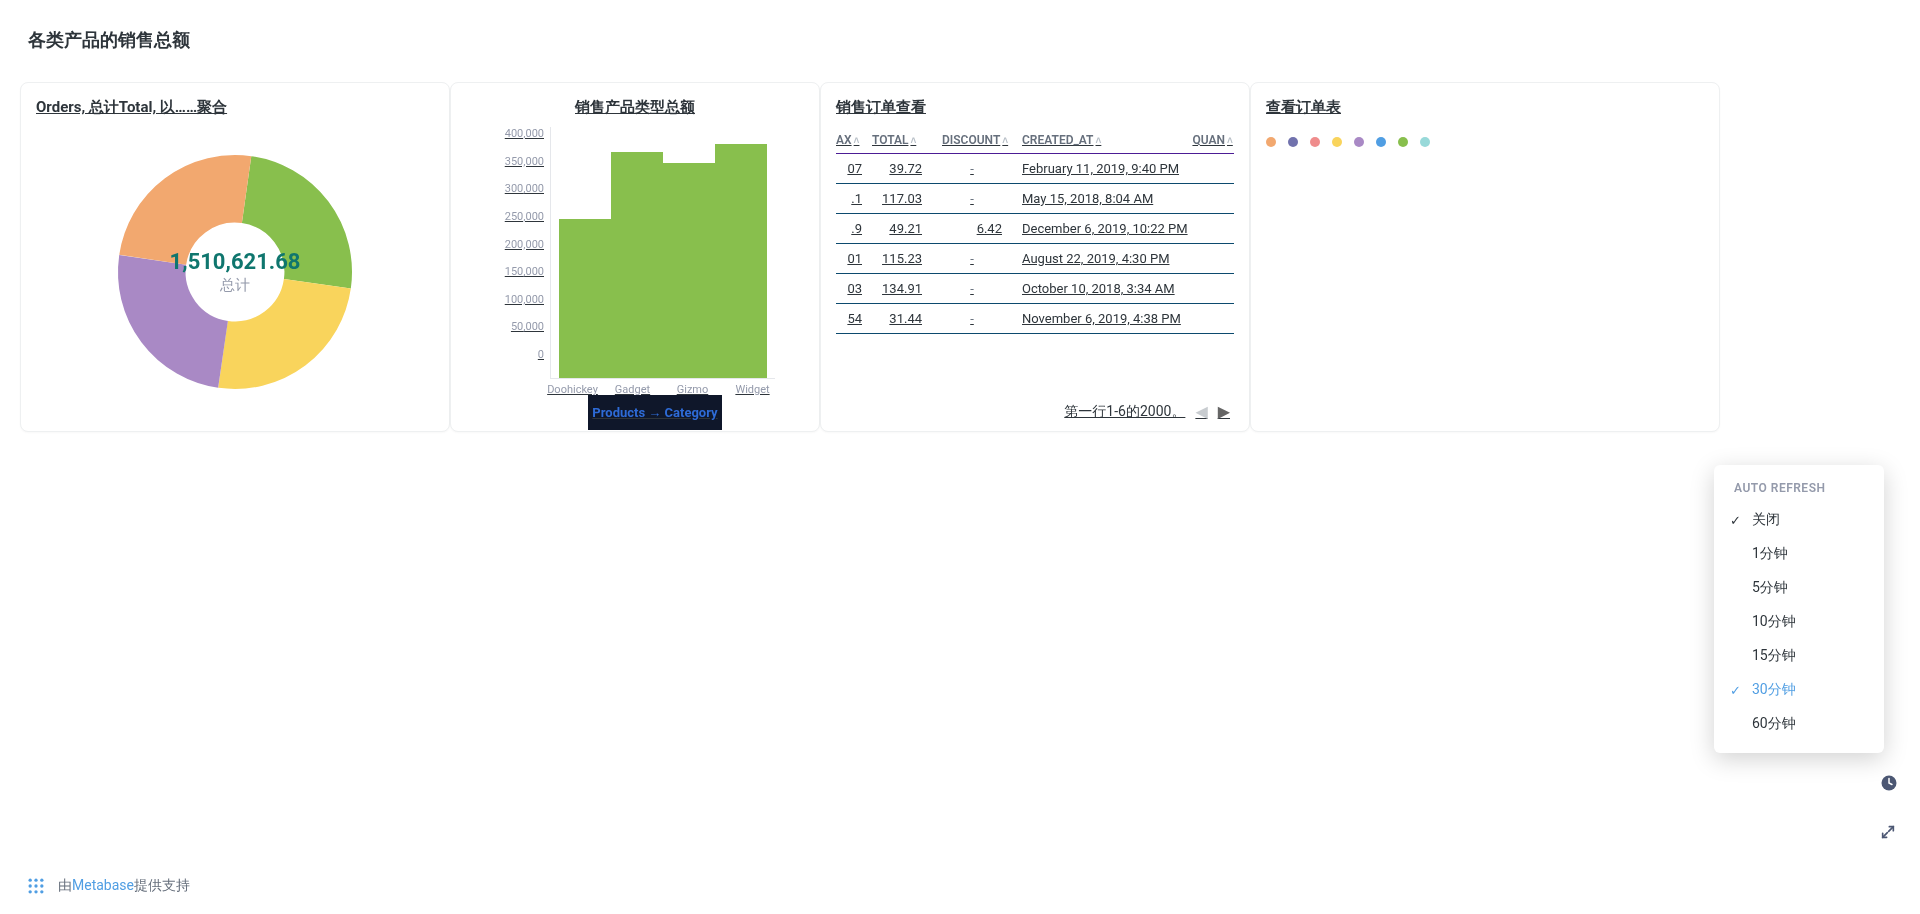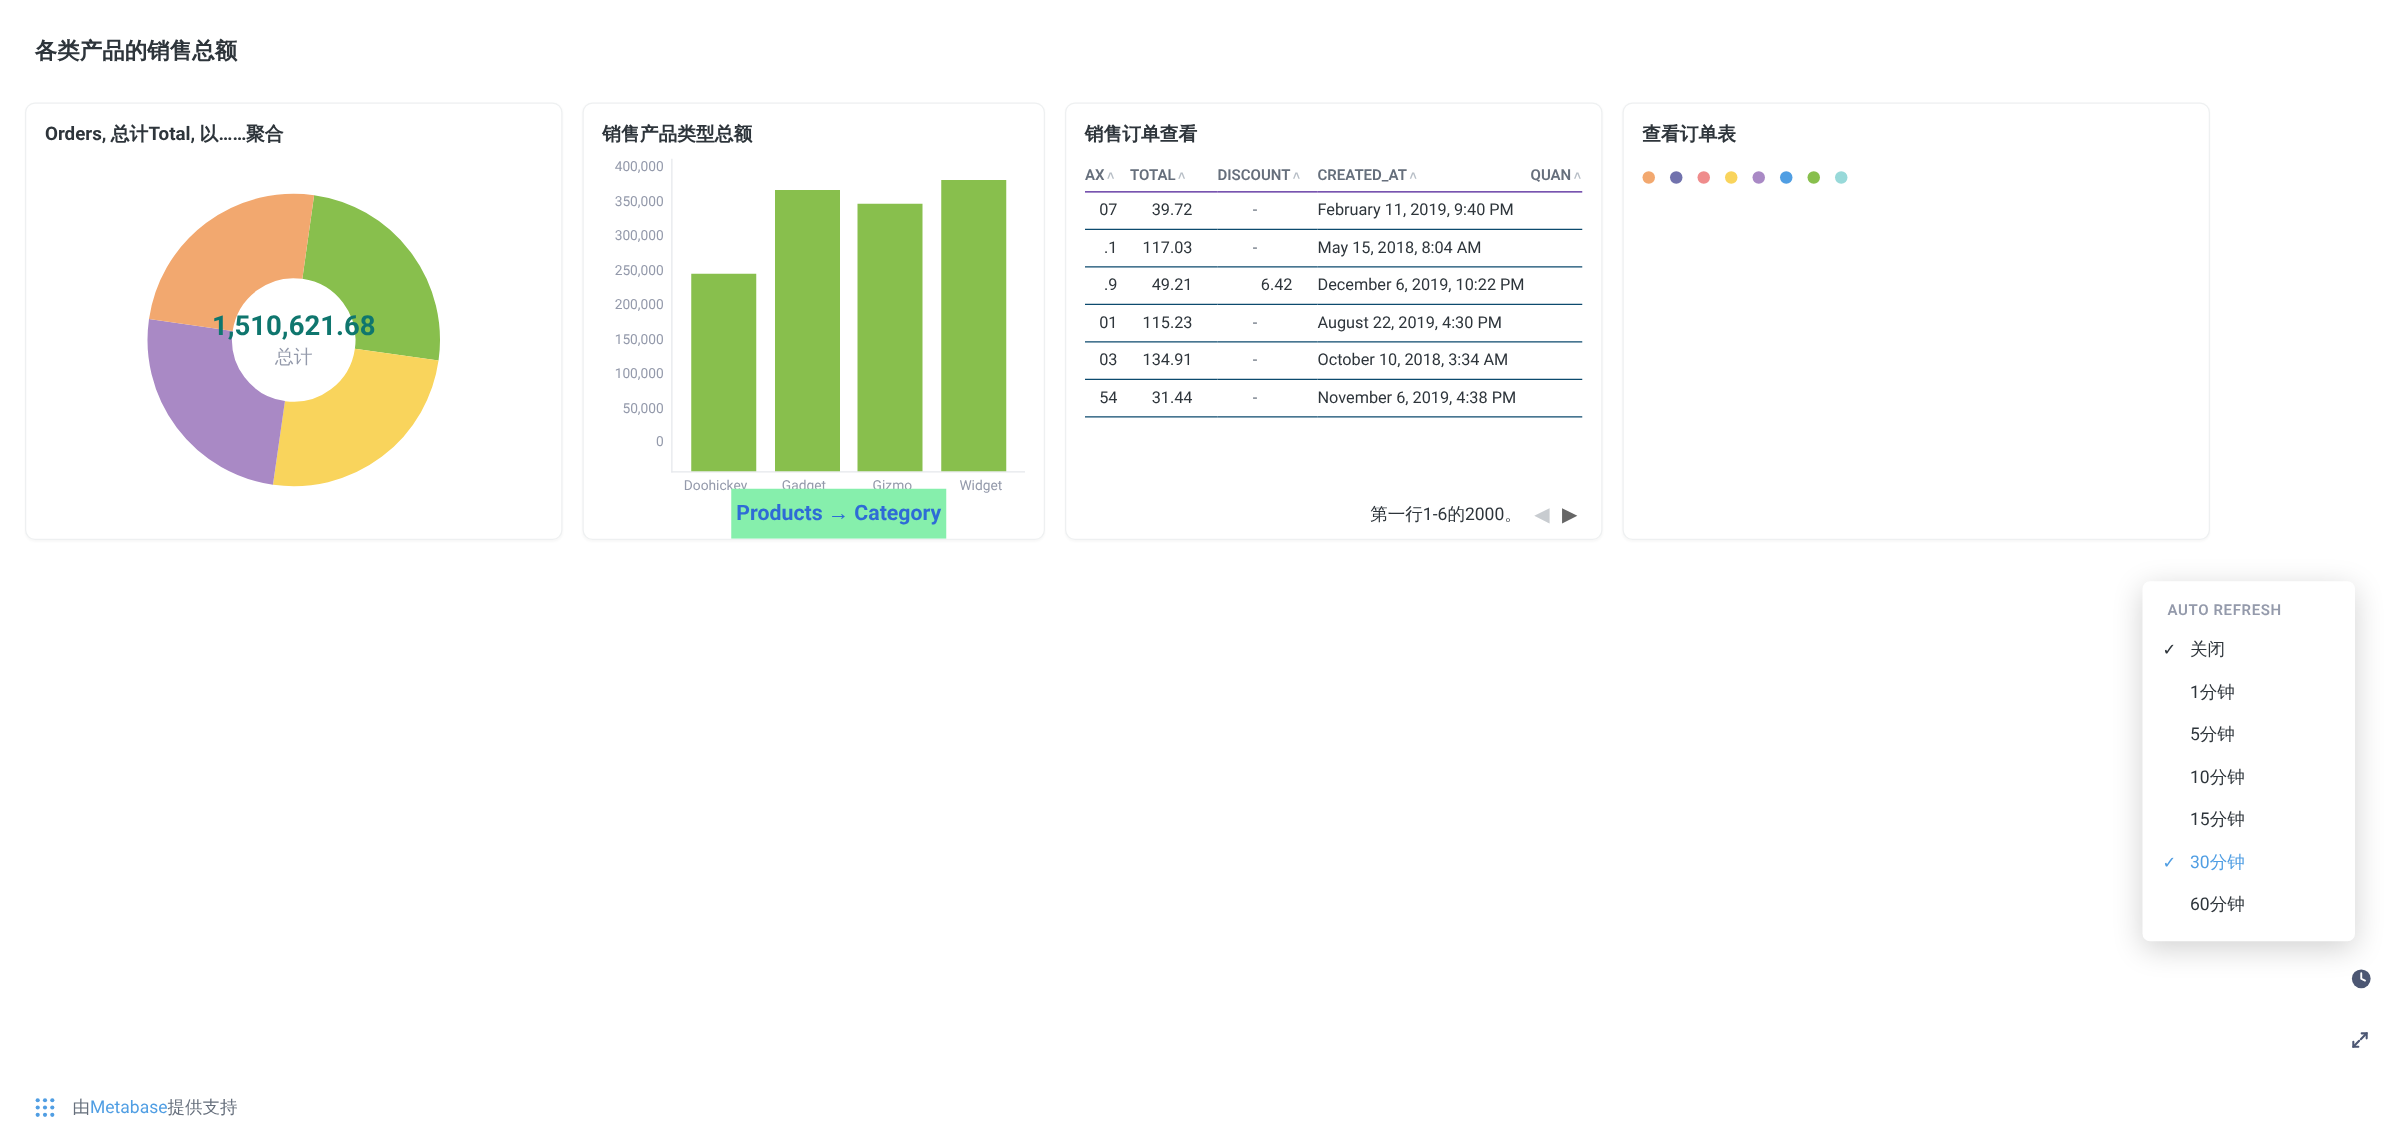--- a/index.html
+++ b/index.html
@@ -12,22 +12,22 @@
       position: relative;
       overflow: hidden;
     }
     .page-title {
       font-size: 18px;
       font-weight: 700;
       padding: 28px 28px 10px 28px;
     }
     .dashboard {
       display: flex;
-      gap: 16px;
       padding: 20px;
+      text-decoration: underline;
     }
     .card {
       background: #fff;
       border: 1px solid #eef0f1;
       border-radius: 8px;
       box-shadow: 0 1px 2px rgba(0,0,0,0.03);
       height: 350px;
       position: relative;
       padding: 15px 15px 10px 15px;
       overflow: hidden;
@@ -48,21 +48,21 @@
       position: relative;
     }
     .donut-center {
       position: absolute;
       text-align: center;
     }
     .donut-value { font-size: 22px; font-weight: 700; color: #0f766e; }
     .donut-label { font-size: 15px; color: #949aab; margin-top: 2px; }
 
     
-    .card-bar { width: 370px; display:flex; flex-direction:column; }
+    .card-bar { width: 370px; display:flex; flex-direction:column;align-items:center; }
     .bar-area { flex:1; position: relative; display:flex; }
     .bar-yaxis {
       width: 55px;
       display: flex;
       flex-direction: column-reverse;
       justify-content: space-between;
       font-size: 11px;
       color: #949aab;
       text-align: right;
       padding-right: 6px;
@@ -86,23 +86,23 @@
       font-size: 11px;
       color: #949aab;
       margin-top: 4px;
     }
     .bar-caption {
       text-align:center;
       margin-top: 6px;
       padding-left: 40px;
     }
     .bar-caption span {
-      background:#86efac;
+      background:#0f172a;
       color:#2e6bd6;
-      font-size: 17px;
+      font-size: 13px;
       font-weight: 700;
       padding: 10px 4px;
     }
 
     
     .card-table { width: 430px; display:flex; flex-direction:column; }
     .table-wrap { flex:1; overflow:hidden; }
     table { width: 100%; border-collapse: collapse; font-size: 13px; }
     th {
       text-align: left;

